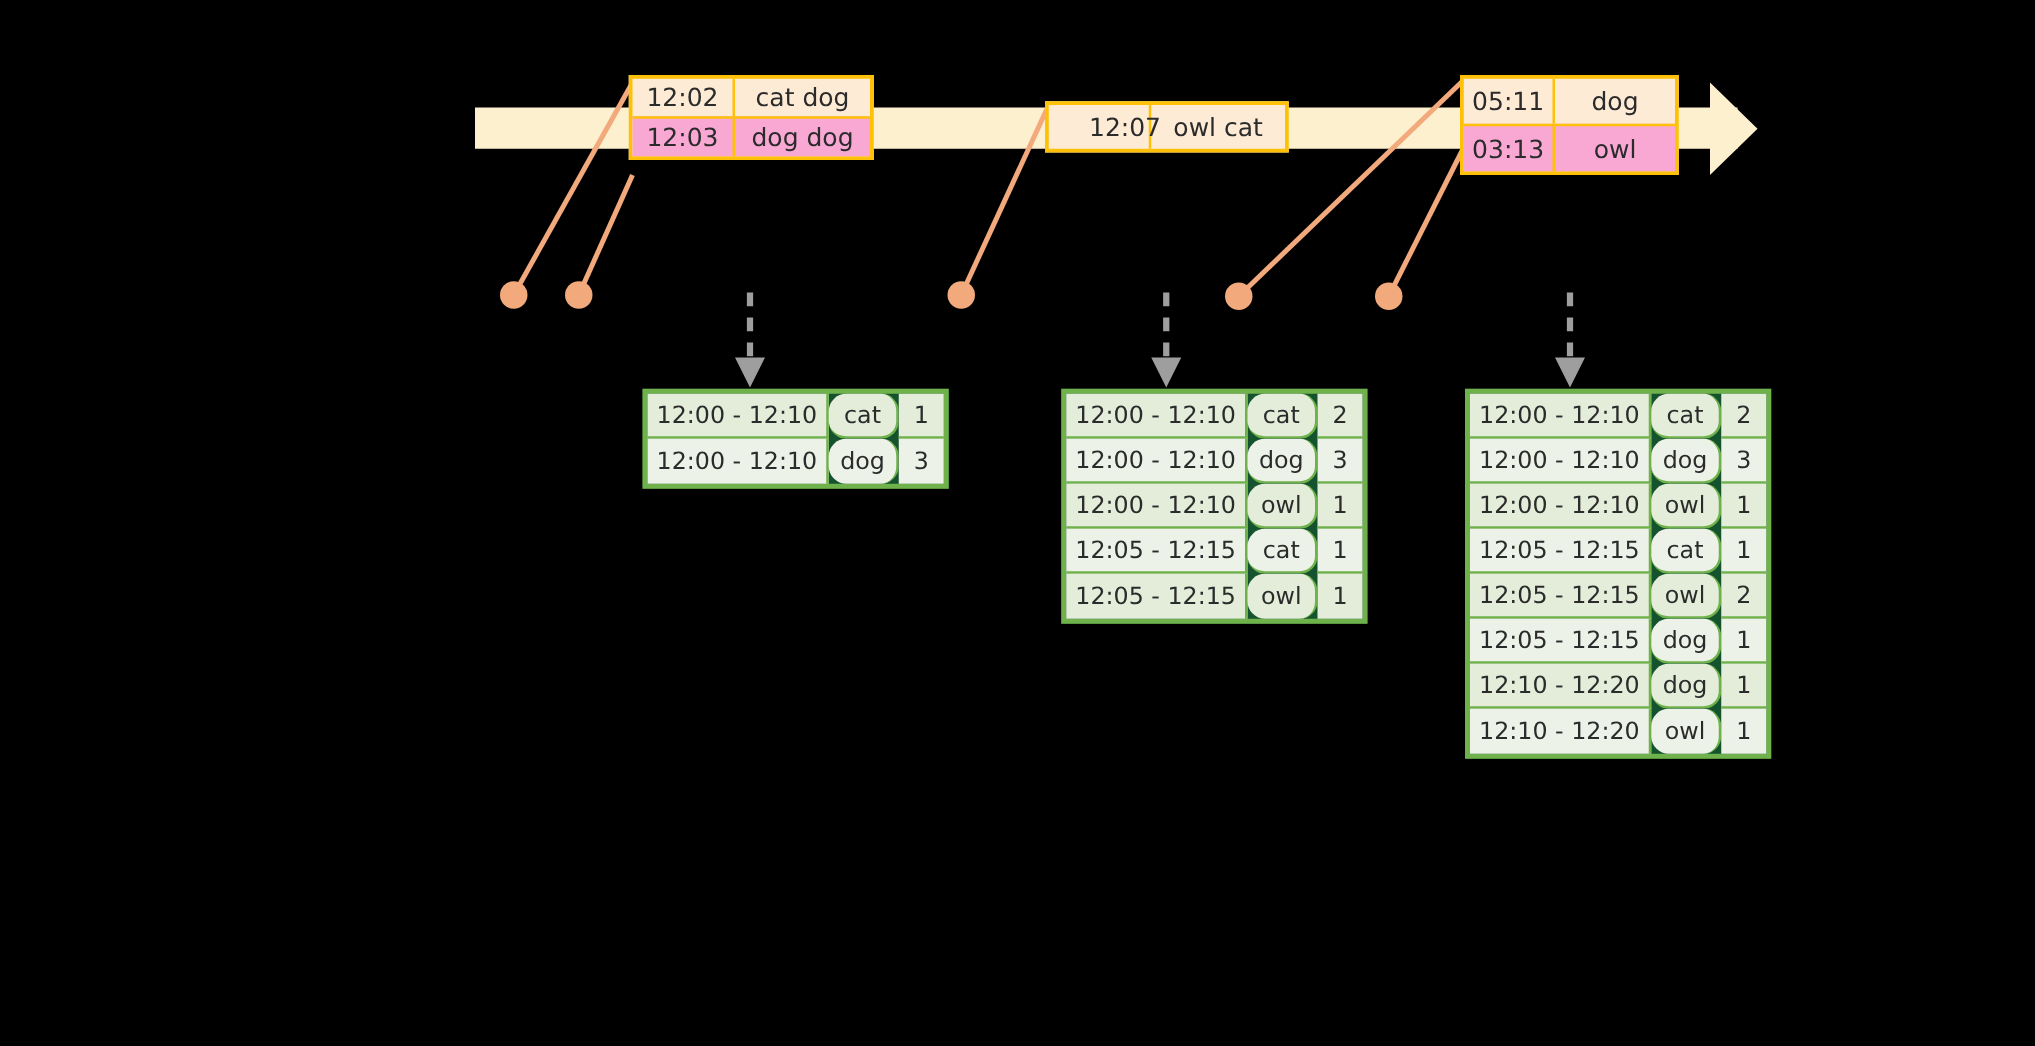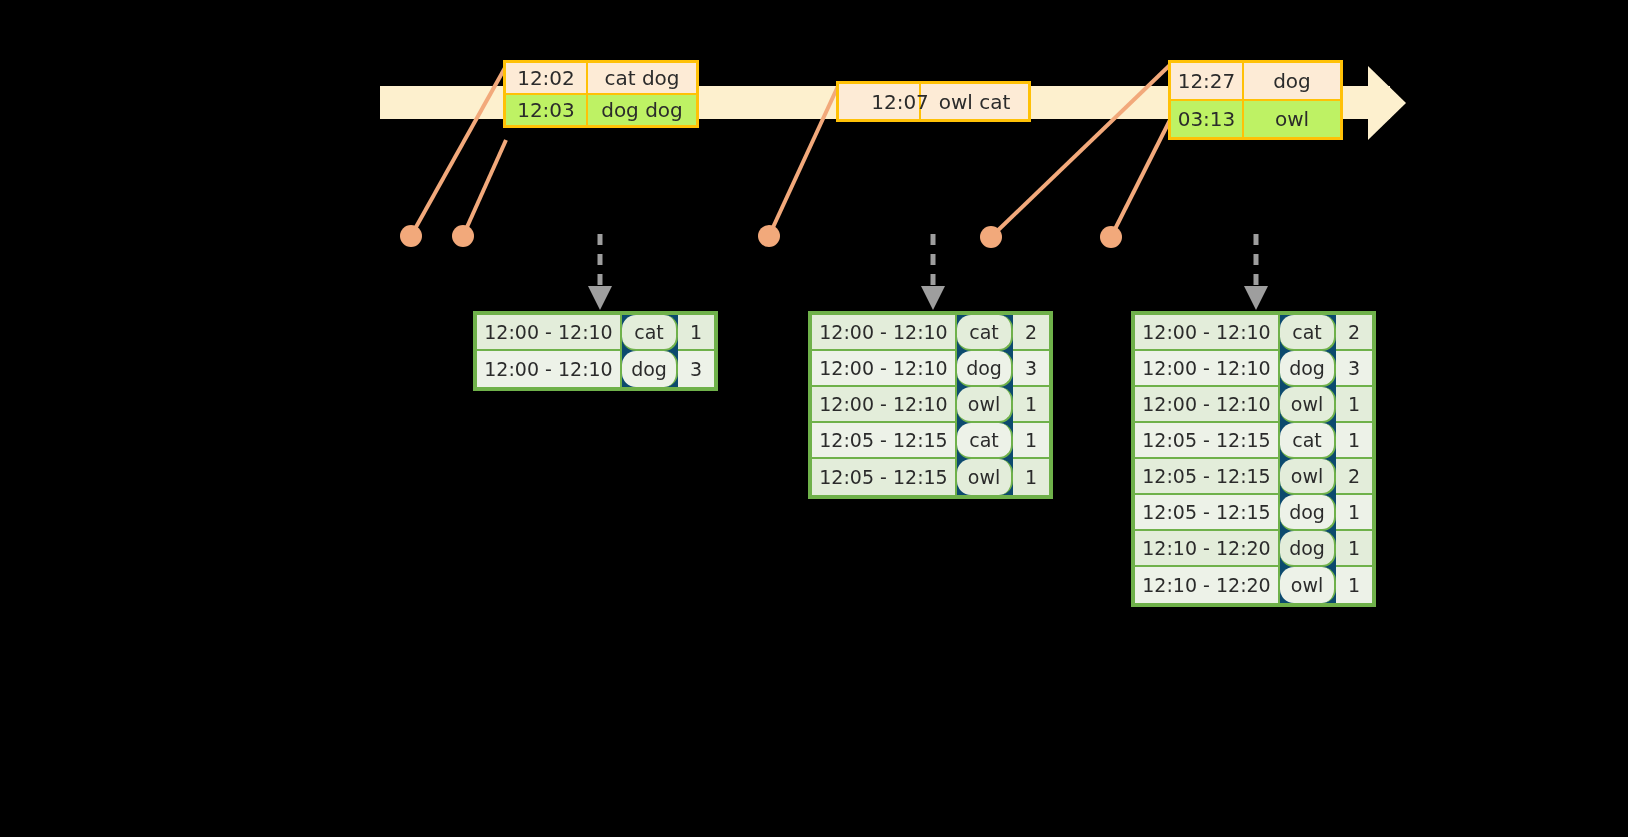--- a/index.html
+++ b/index.html
@@ -34,21 +34,21 @@
     background:#FDEBD6;
     display:flex;
     flex-direction:column;
     z-index:4;
   }
   .evt-row {
     display:flex;
     flex:1 1 0;
   }
   .evt-row + .evt-row { border-top:2px solid #FFC107; }
-  .evt-row.alt { background:#bef264; }
+  .evt-row.alt { background:#f9a8d4; }
   .evt-time, .evt-words {
     display:flex; align-items:center; justify-content:center;
     font-size:20px; color:#2b2b2b; white-space:nowrap;
   }
   .evt-time { border-right:2px solid #FFC107; }
 
   #evt-a { left:503px; top:60px; width:196px; height:68px; }
   #evt-a .evt-time  { width:82px; }
   #evt-a .evt-words { width:108px; }
 
@@ -67,22 +67,23 @@
   }
   svg.links { position:absolute; left:0; top:0; width:1628px; height:837px; z-index:2; }
 
   
   .darrow { position:absolute; z-index:3; }
 
   
   .gtable {
     position:absolute;
     border:4px solid #6FB14A;
-    background:#0c4a6e;
+    background:#14532d;
     z-index:4;
+    margin-left:41px;
   }
   .grow { display:flex; }
   .gcell {
     display:flex; align-items:center; justify-content:center;
     font-size:19px; color:#2b2b2b; white-space:nowrap;
     height:36px;
     background:#E3EDDA;
     border-right:2px solid #6FB14A;
     border-bottom:2px solid #6FB14A;
   }
@@ -129,21 +130,21 @@
 
   <div class="evt-box" id="evt-b">
     <div class="evt-row">
       <div class="evt-time">12:07</div>
       <div class="evt-words">owl cat</div>
     </div>
   </div>
 
   <div class="evt-box" id="evt-c">
     <div class="evt-row">
-      <div class="evt-time">12:27</div>
+      <div class="evt-time">05:11</div>
       <div class="evt-words">dog</div>
     </div>
     <div class="evt-row alt">
       <div class="evt-time">03:13</div>
       <div class="evt-words">owl</div>
     </div>
   </div>
 
   <div class="dot" style="left:400px;  top:225px;"></div>
   <div class="dot" style="left:452px;  top:225px;"></div>

